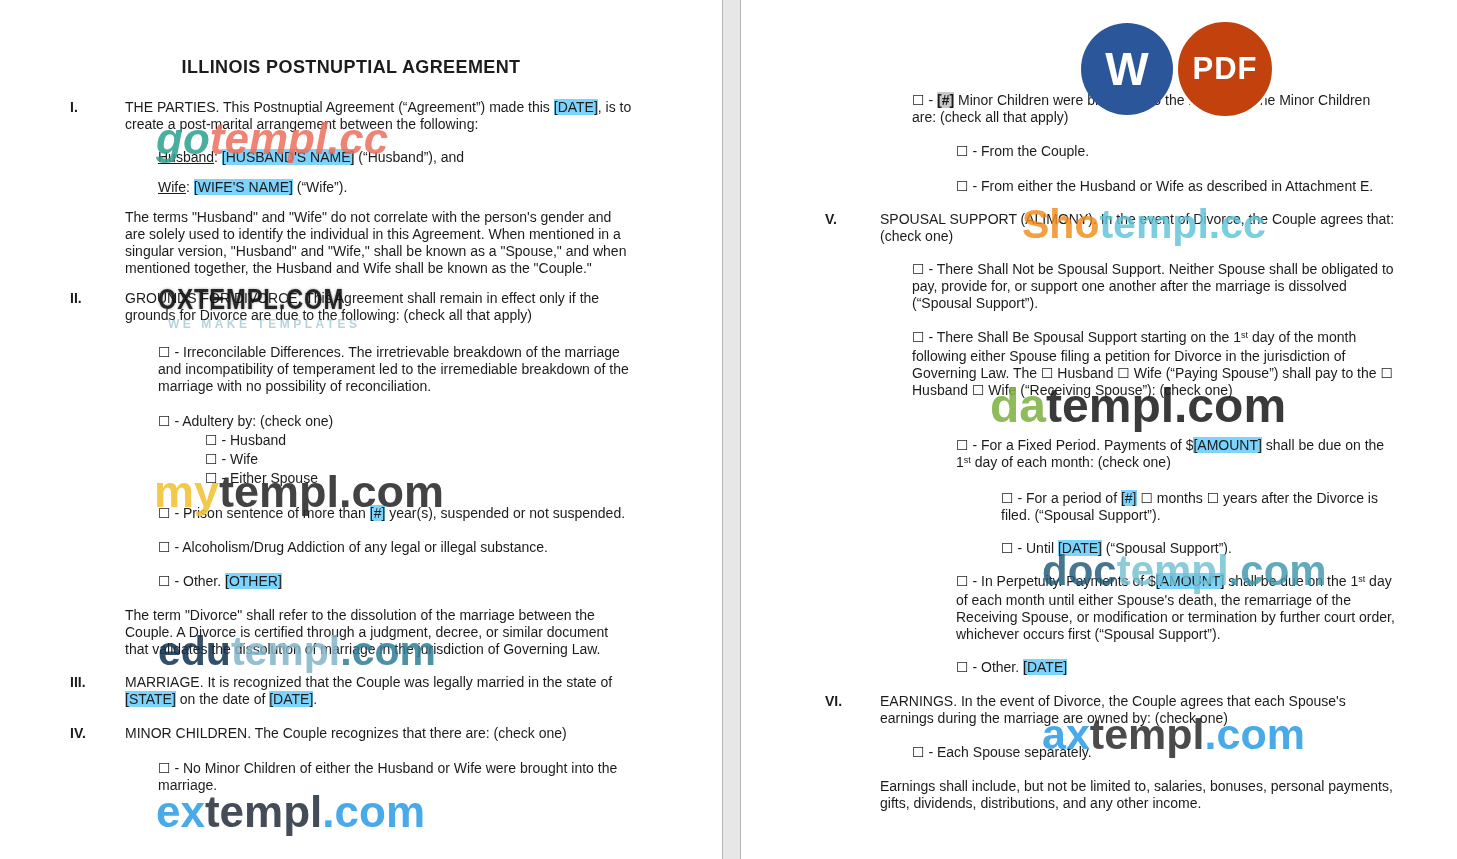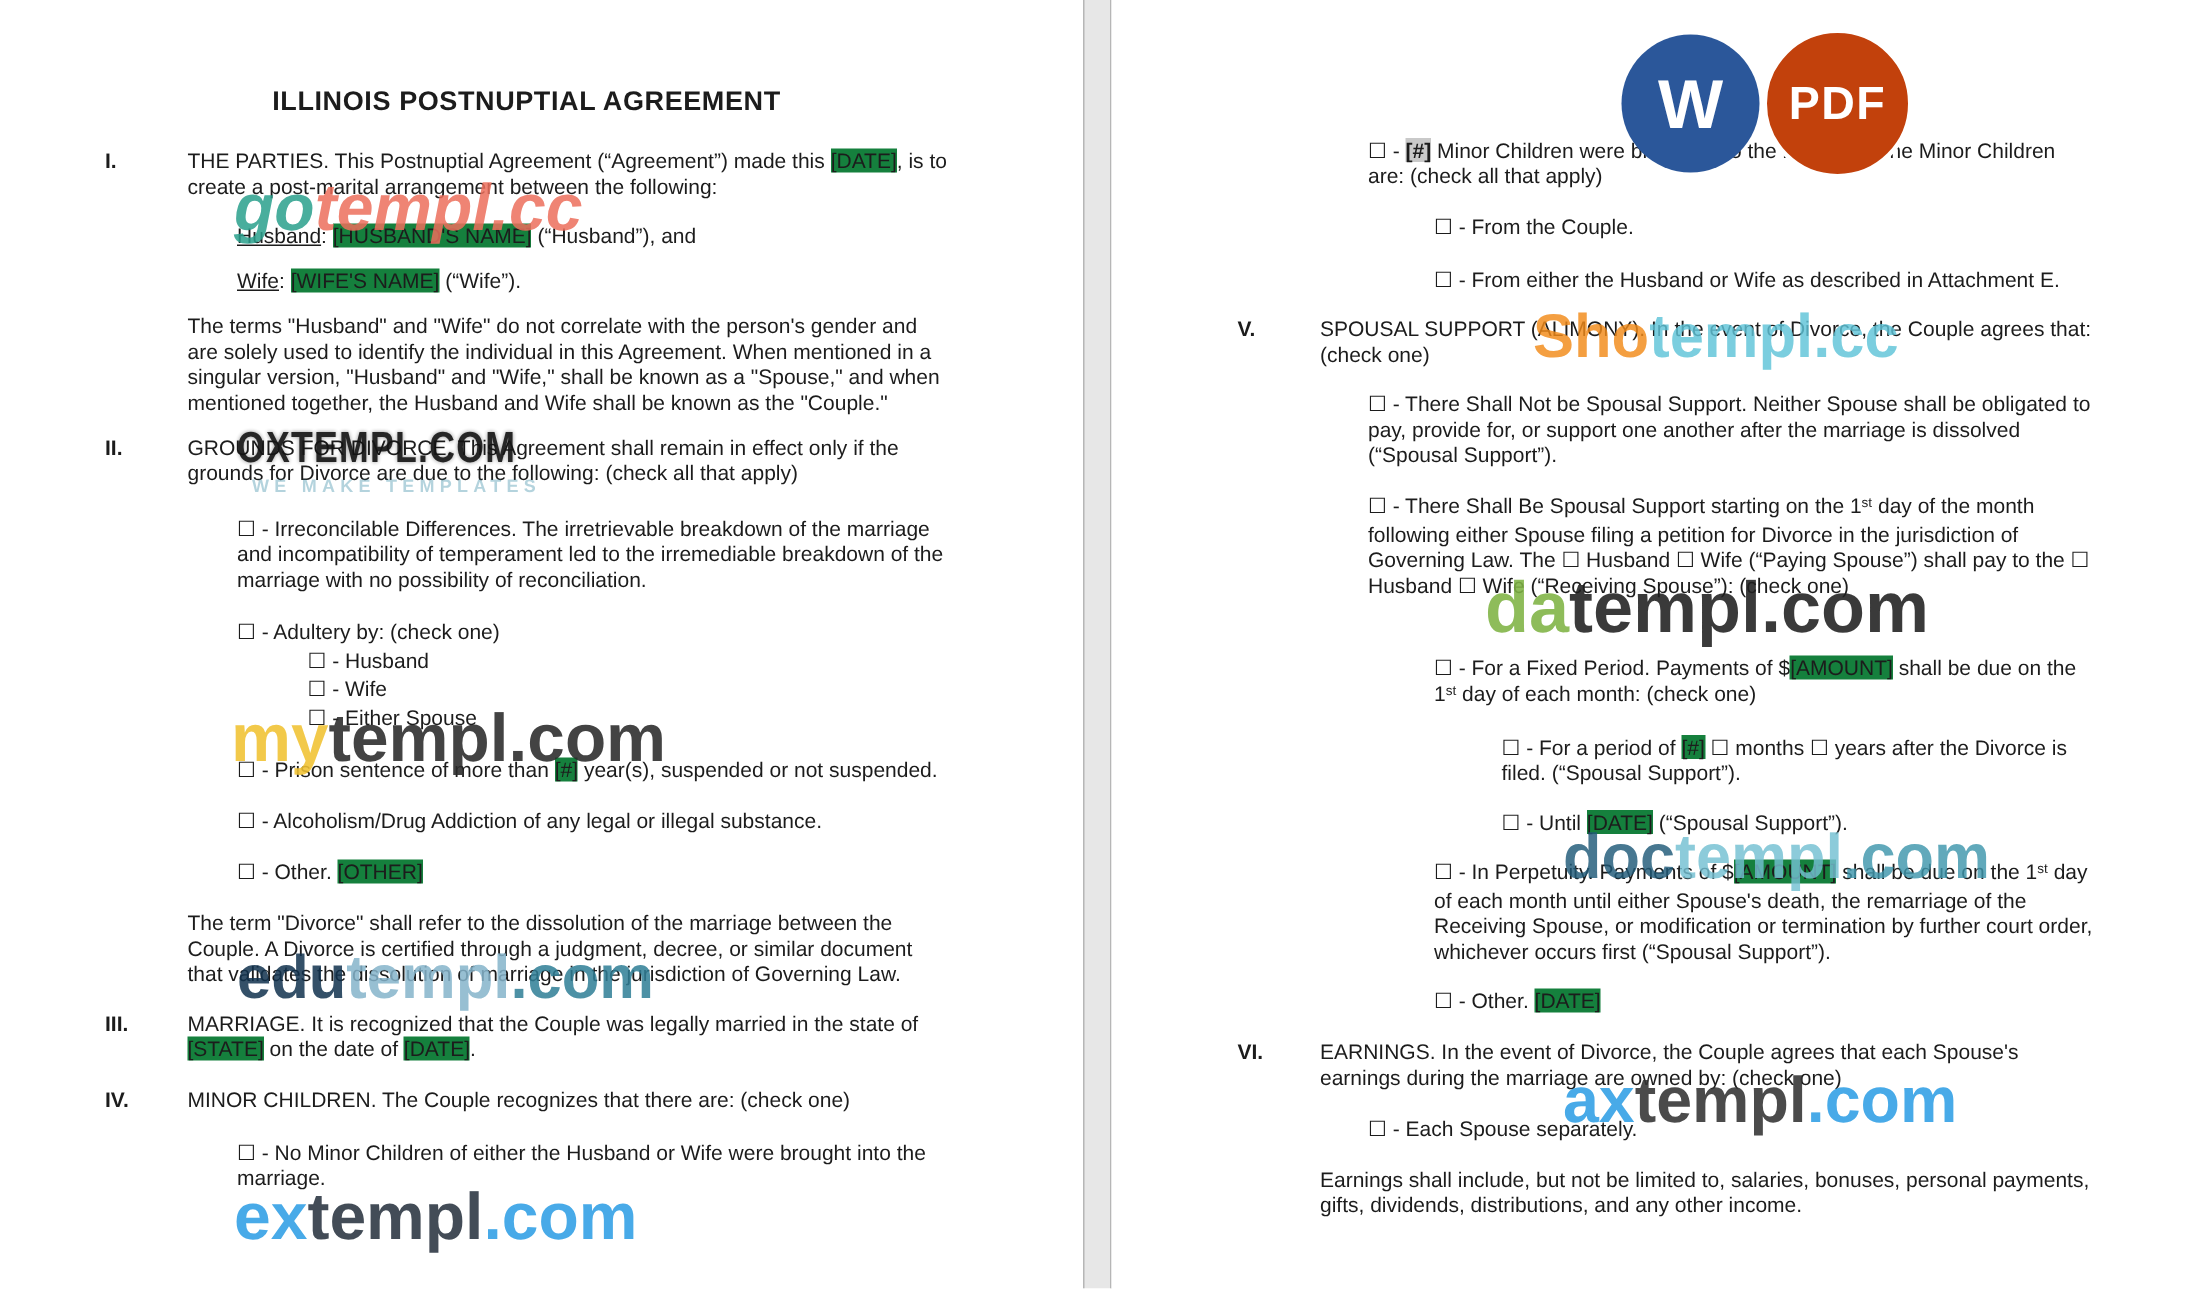--- a/index.html
+++ b/index.html
@@ -18,21 +18,21 @@
   .page-left .secbody{width:507px;}
   .page-right .secbody{width:515px;}
   .para{margin:0 0 16px 0;}
   .mb13{margin-bottom:13px;} .mb17{margin-bottom:17px;} .mb18{margin-bottom:18px;}
   .mb20{margin-bottom:20px;} .mb22{margin-bottom:38px;}
   .ind1{padding-left:33px;}
   .rind1{padding-left:32px;} .rind2{padding-left:76px;} .rind3{padding-left:121px;}
   .tight{margin:0;line-height:19px;}
   .b{font-weight:normal;}
   .u{text-decoration:underline;}
-  .hl{background:#15803d;}
+  .hl{background:#7dd3fc;}
   .bhl{font-weight:bold;background:#c9c9c9;}
   .sup{font-size:9px;position:relative;top:-4px;}
   
   .wm{position:absolute;font-weight:bold;white-space:nowrap;pointer-events:none;letter-spacing:0;}
   .wm-go{left:156px;top:114px;font-size:44px;opacity:.85;font-style:italic;}
   .wm-ox{left:158px;top:283px;font-size:29px;font-weight:900;letter-spacing:1px;
          transform:scaleX(.82);transform-origin:left top;opacity:.92;text-shadow:0 0 3px rgba(0,0,0,.45);}
   .wm-tagline{left:168px;top:317px;font-size:12px;letter-spacing:3.5px;opacity:.38;}
   .wm-my{left:154px;top:466px;font-size:45px;opacity:.88;}
   .wm-edu{left:158px;top:628px;font-size:41px;opacity:.85;}

